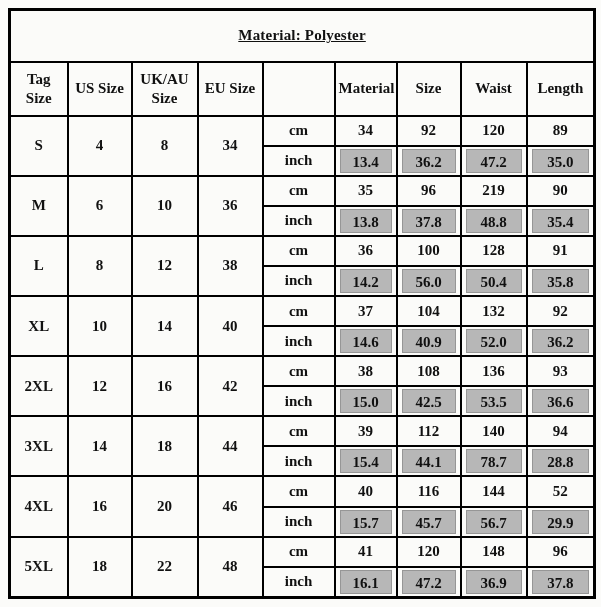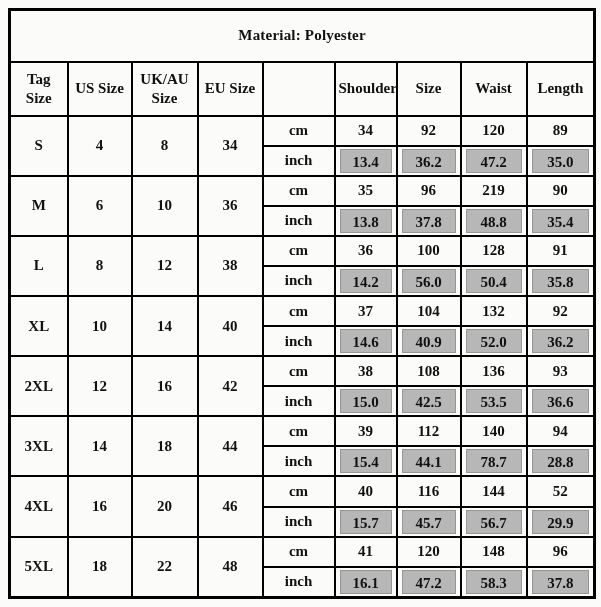--- a/index.html
+++ b/index.html
@@ -35,20 +35,21 @@
     vertical-align:middle;
     font-weight:bold;
     font-size:15px;
     padding:0;
     background:transparent;
   }
   .title-cell{
     height:52px;
     font-size:20px;
     letter-spacing:0.2px;
+    text-decoration:underline;
   }
   .header-row th{
     height:54px;
     line-height:1.25;
     padding:2px 3px;
   }
   .data-row td{height:30px;}
   .inch-block{
     display:block;
     margin:2px 4px;
@@ -77,21 +78,21 @@
     <thead>
       <tr>
         <td class="title-cell" colspan="9">Material: Polyester</td>
       </tr>
       <tr class="header-row">
         <th>Tag Size</th>
         <th>US Size</th>
         <th>UK/AU Size</th>
         <th>EU Size</th>
         <th></th>
-        <th>Shoulder</th>
+        <th>Material</th>
         <th>Size</th>
         <th>Waist</th>
         <th>Length</th>
       </tr>
     </thead>
     <tbody>
         <tr class="data-row">
           <td rowspan="2">S</td>
           <td rowspan="2">4</td>
           <td rowspan="2">8</td>
@@ -286,21 +287,21 @@
         </tr>
         <tr class="data-row">
           <td>inch</td>
           <td>
             <span class="inch-block">16.1</span>
           </td>
           <td>
             <span class="inch-block">47.2</span>
           </td>
           <td>
-            <span class="inch-block">58.3</span>
+            <span class="inch-block">36.9</span>
           </td>
           <td>
             <span class="inch-block">37.8</span>
           </td>
         </tr>
       </tbody>
   </table>
 </div>
 
 </body></html>

